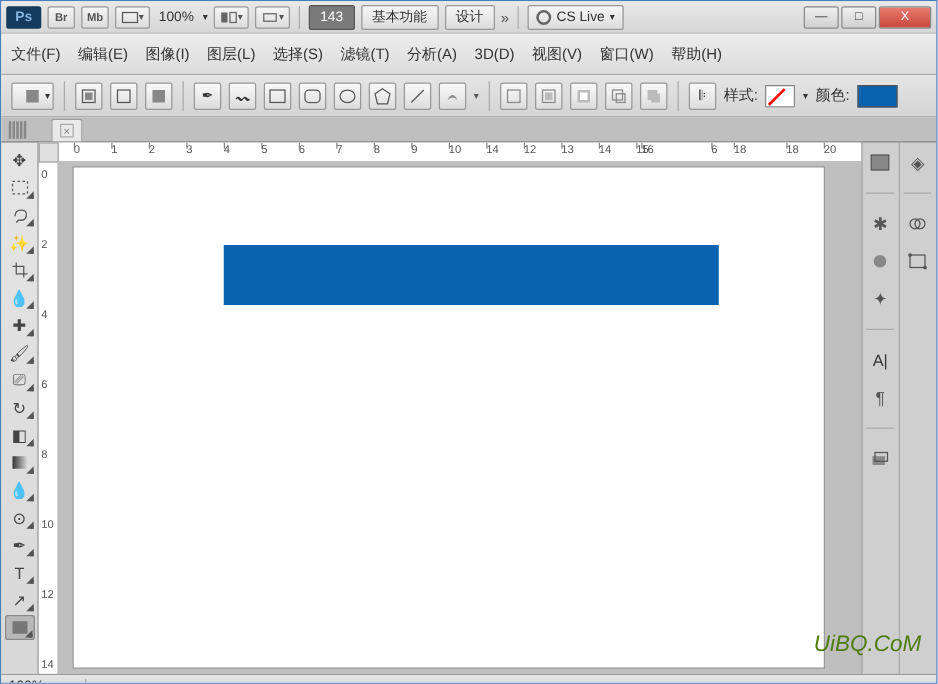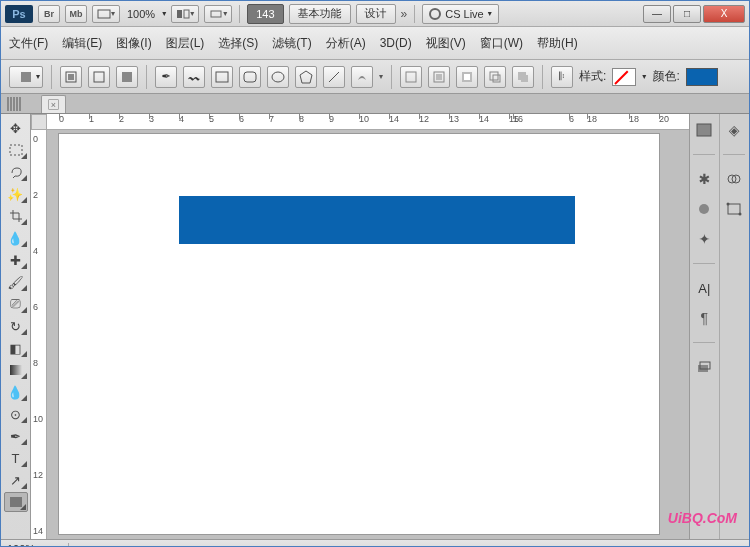--- a/index.html
+++ b/index.html
@@ -51,21 +51,21 @@
 .tick::before{content:"";position:absolute;left:0;top:0;width:1px;height:5px;background:#888}
 .vtick{position:absolute;left:2px;font-size:9px;color:#555}
 .right-panels{width:60px;background:#cfcfcf;border-left:1px solid #999;display:flex}
 .rp-col{width:30px;display:flex;flex-direction:column;align-items:center;padding:6px 0;gap:10px;border-right:1px solid #aaa}
 .rp-icon{width:22px;height:20px;display:flex;align-items:center;justify-content:center;font-size:14px;color:#555;border:1px solid transparent}
 .rp-group-sep{width:22px;height:1px;background:#aaa;margin:4px 0}
 .statusbar{height:18px;background:linear-gradient(#e5e5e5,#d4d4d4);border-top:1px solid #999;display:flex;align-items:center;font-size:11px}
 .status-zoom{width:68px;padding:0 6px;border-right:1px solid #aaa}
 .status-doc{padding:0 8px;display:flex;align-items:center;gap:4px}
 .status-arrow{font-size:9px;color:#555}
-.watermark{position:absolute;right:12px;bottom:20px;font-size:14px;font-weight:bold;font-style:italic;color:#ec4899}
+.watermark{position:absolute;right:12px;bottom:20px;font-size:18px;font-weight:normal;font-style:italic;color:#4d7c0f}
 svg{display:block}
 </style>
 </head>
 <body>
 
 <div class="titlebar">
   <div class="ps-logo">Ps</div>
   <div class="tb-btn">Br</div>
   <div class="tb-btn">Mb</div>
   <div class="tb-dd">

